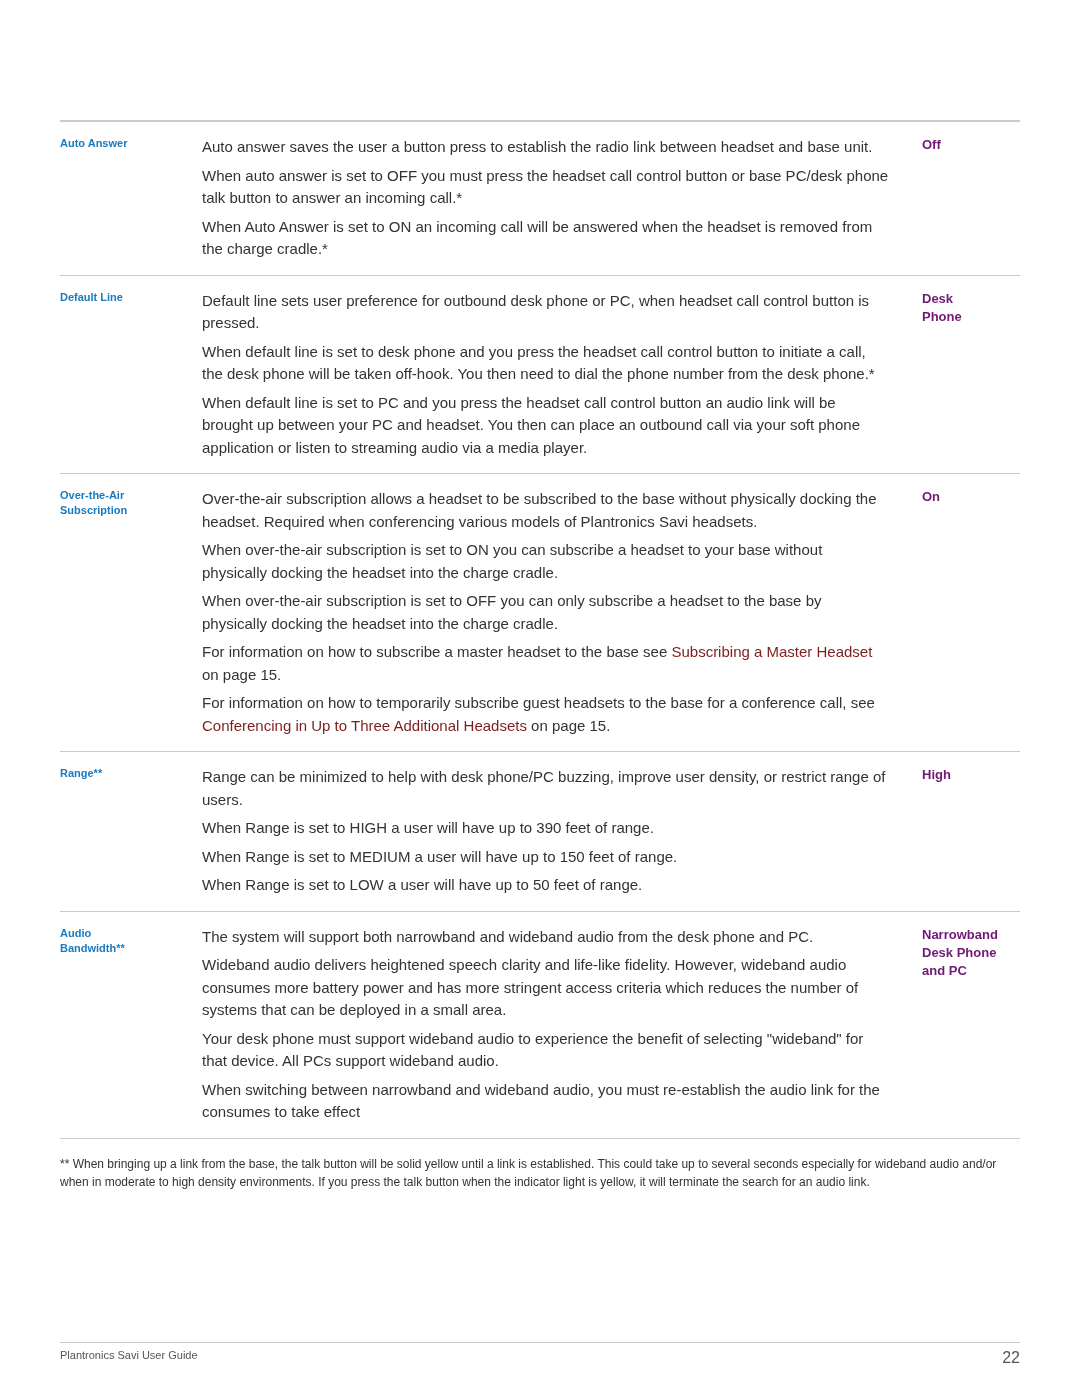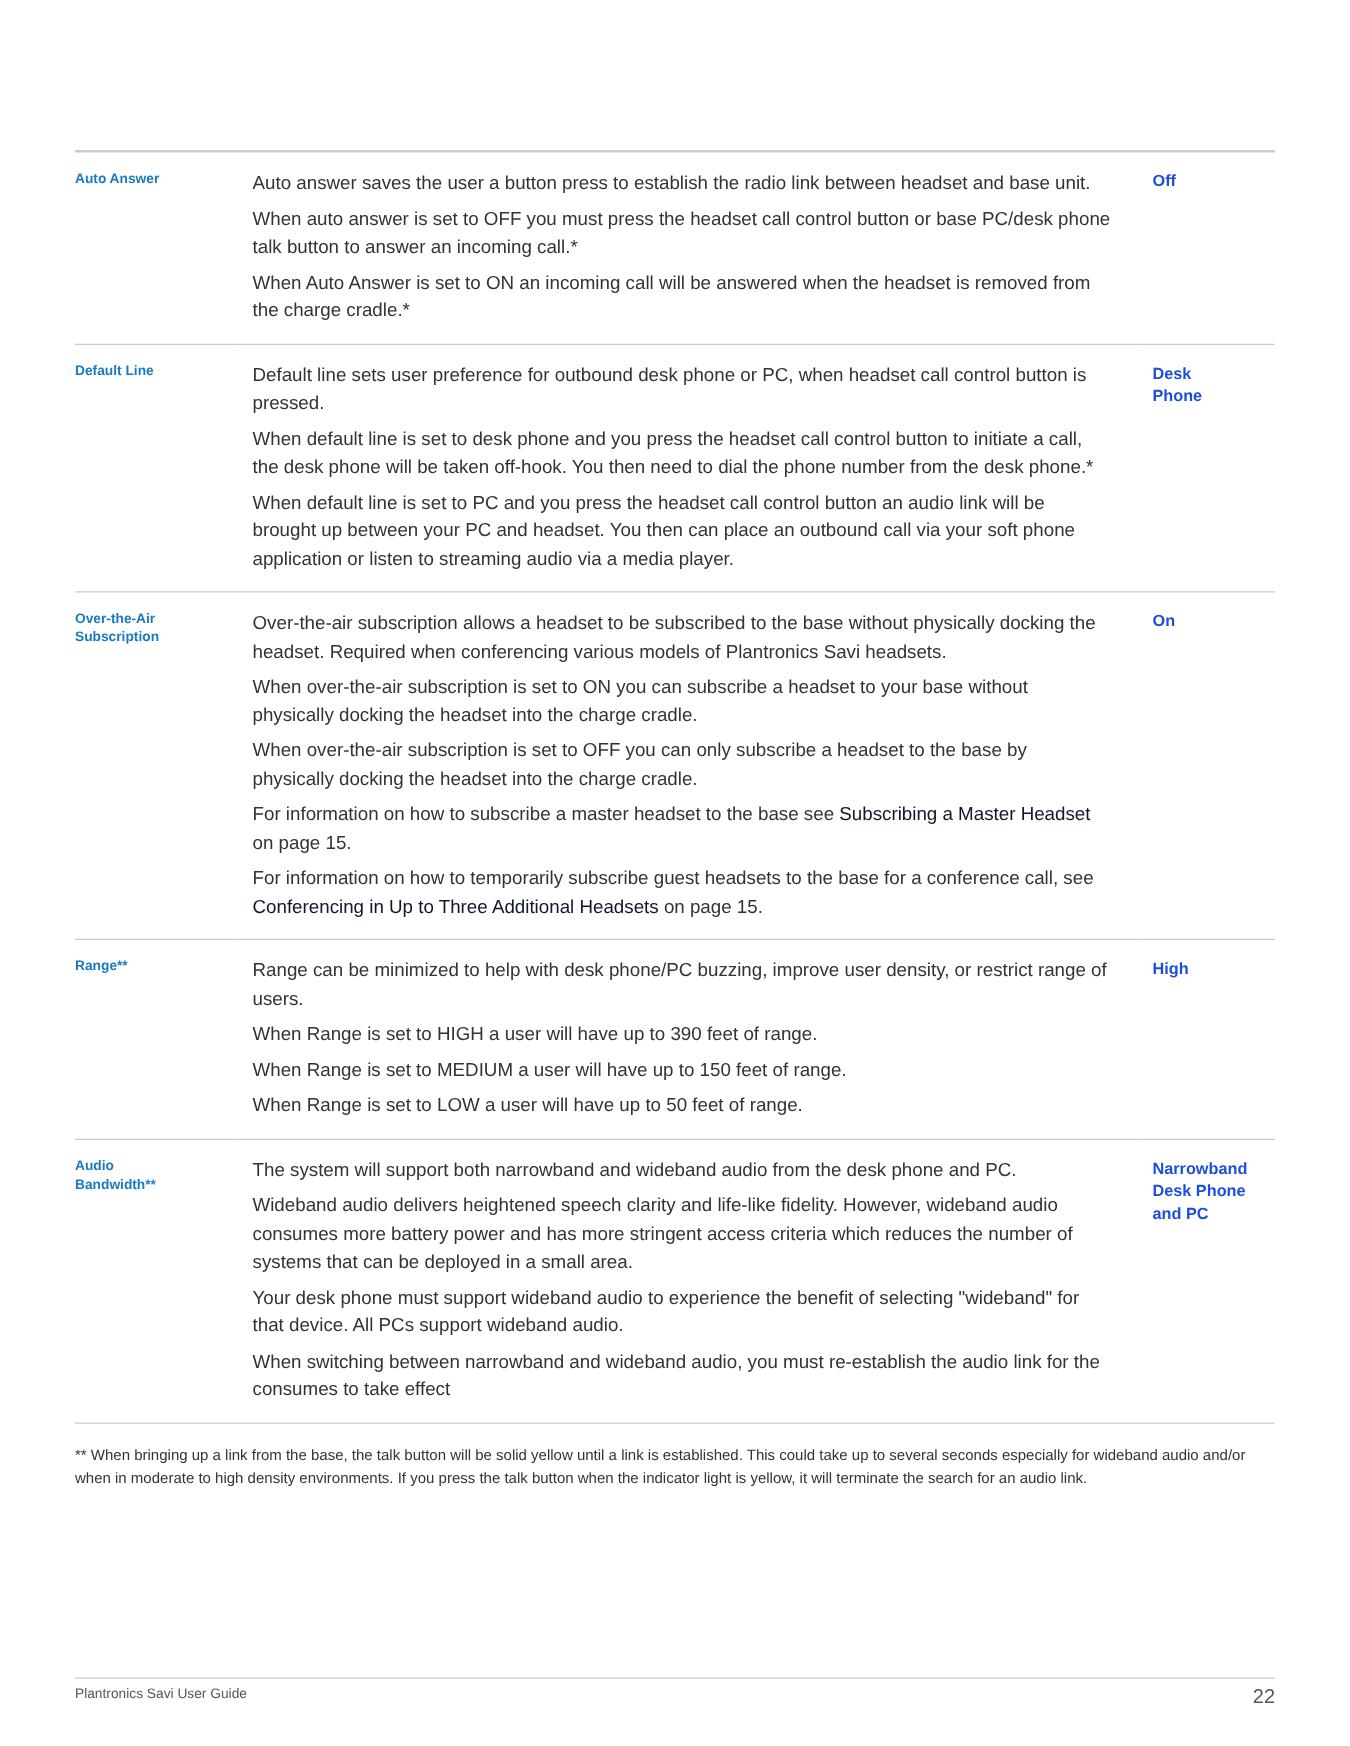--- a/index.html
+++ b/index.html
@@ -91,37 +91,37 @@
     .setting-label {
       font-size: 11px;
       font-weight: bold;
       color: #1a7abf;
       line-height: 1.4;
     }
 
     .default-value {
       font-size: 13px;
       font-weight: bold;
-      color: #1d4ed8;
+      color: #701a75;
       line-height: 1.4;
     }
 
     .content-para {
       font-size: 15px;
       color: #333333;
       line-height: 1.5;
       margin-bottom: 6px;
     }
 
     .content-para:last-child {
       margin-bottom: 0;
     }
 
     .link-text {
-      color: #0f172a;
+      color: #7f1d1d;
       text-decoration: none;
     }
 
     .footnotes {
       padding: 16px 0 0 0;
     }
 
     .footnote-text {
       font-size: 12px;
       color: #333333;

